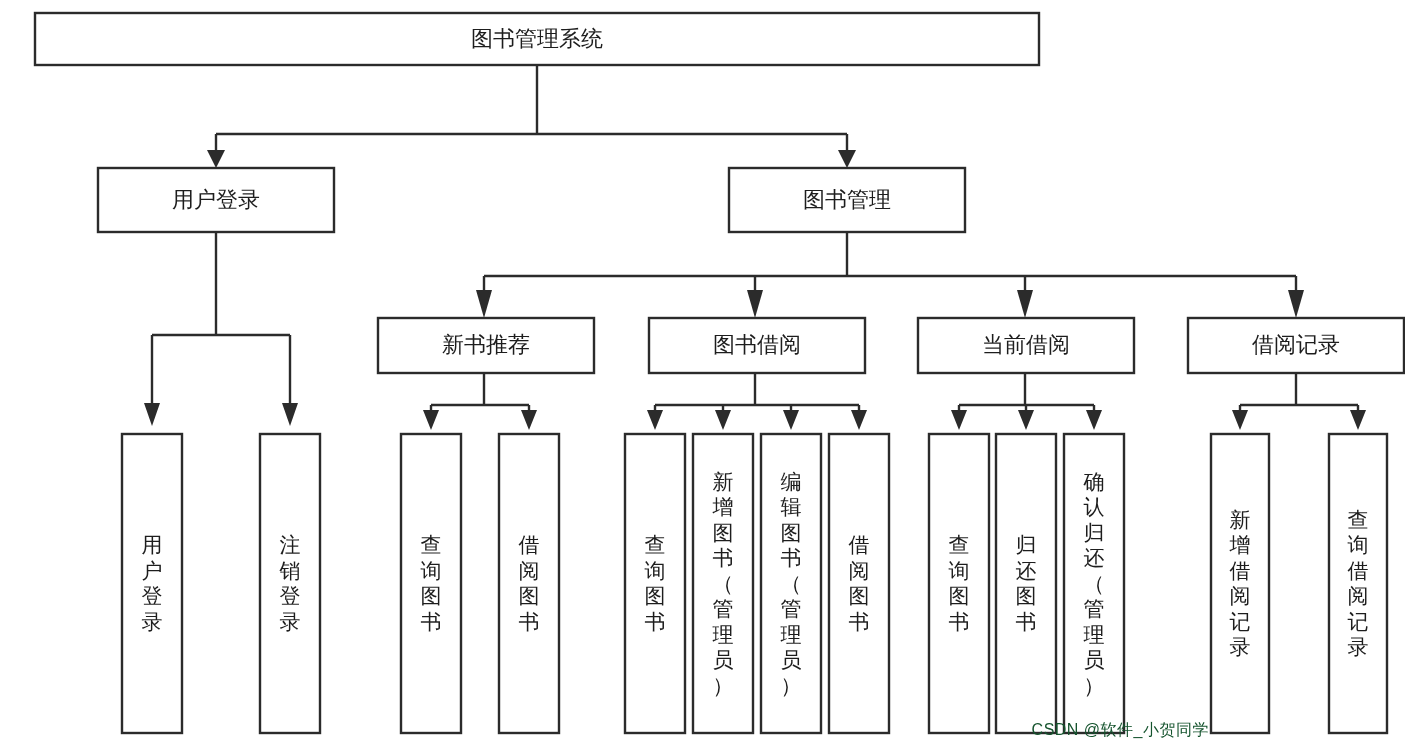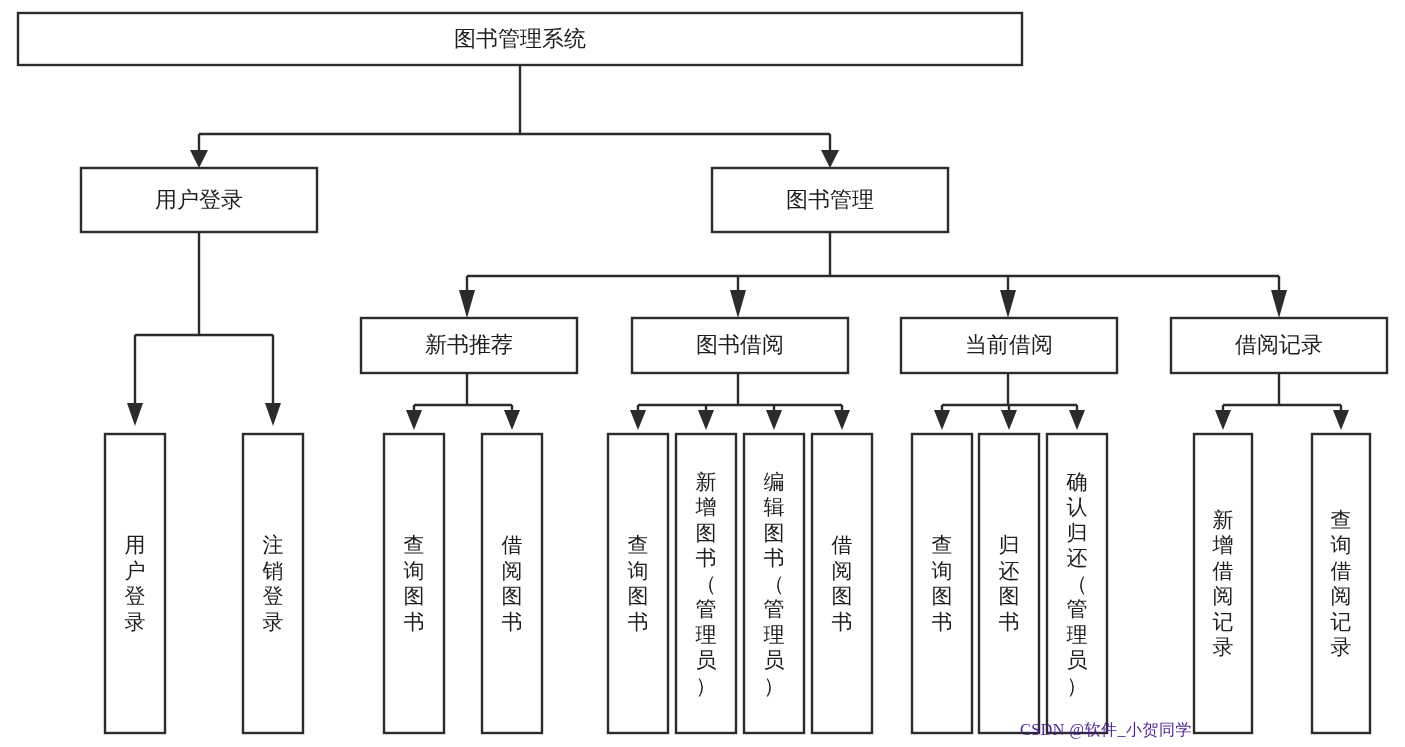--- a/index.html
+++ b/index.html
@@ -10,20 +10,21 @@
   body {
     width: 1405px;
     height: 747px;
     font-family: "Liberation Sans", sans-serif;
     overflow: hidden;
   }
   #diagram-root {
     position: relative;
     width: 1200px;
     height: 747px;
+    padding-left: 17px;
   }
   svg#flowchart {
     display: block;
     width: 1405px;
     height: 747px;
   }
   .node-rect {
     fill: #ffffff;
     stroke: #2b2b2b;
     stroke-width: 2.4;
@@ -49,23 +50,23 @@
     stroke-linecap: butt;
   }
   .edge-arrow {
     fill: #2b2b2b;
     stroke: none;
   }
   .watermark {
     position: absolute;
     right: 8px;
     bottom: 6px;
-    font-family: Liberation Serif, serif;
+    font-family: Liberation Sans, sans-serif;
     font-size: 16px;
-    color: #4c1d95;
+    color: #14532d;
     letter-spacing: 0.5px;
     pointer-events: none;
     user-select: none;
   }
 </style>
 </head>
 <body>
 
 <div id="diagram-root">
 

